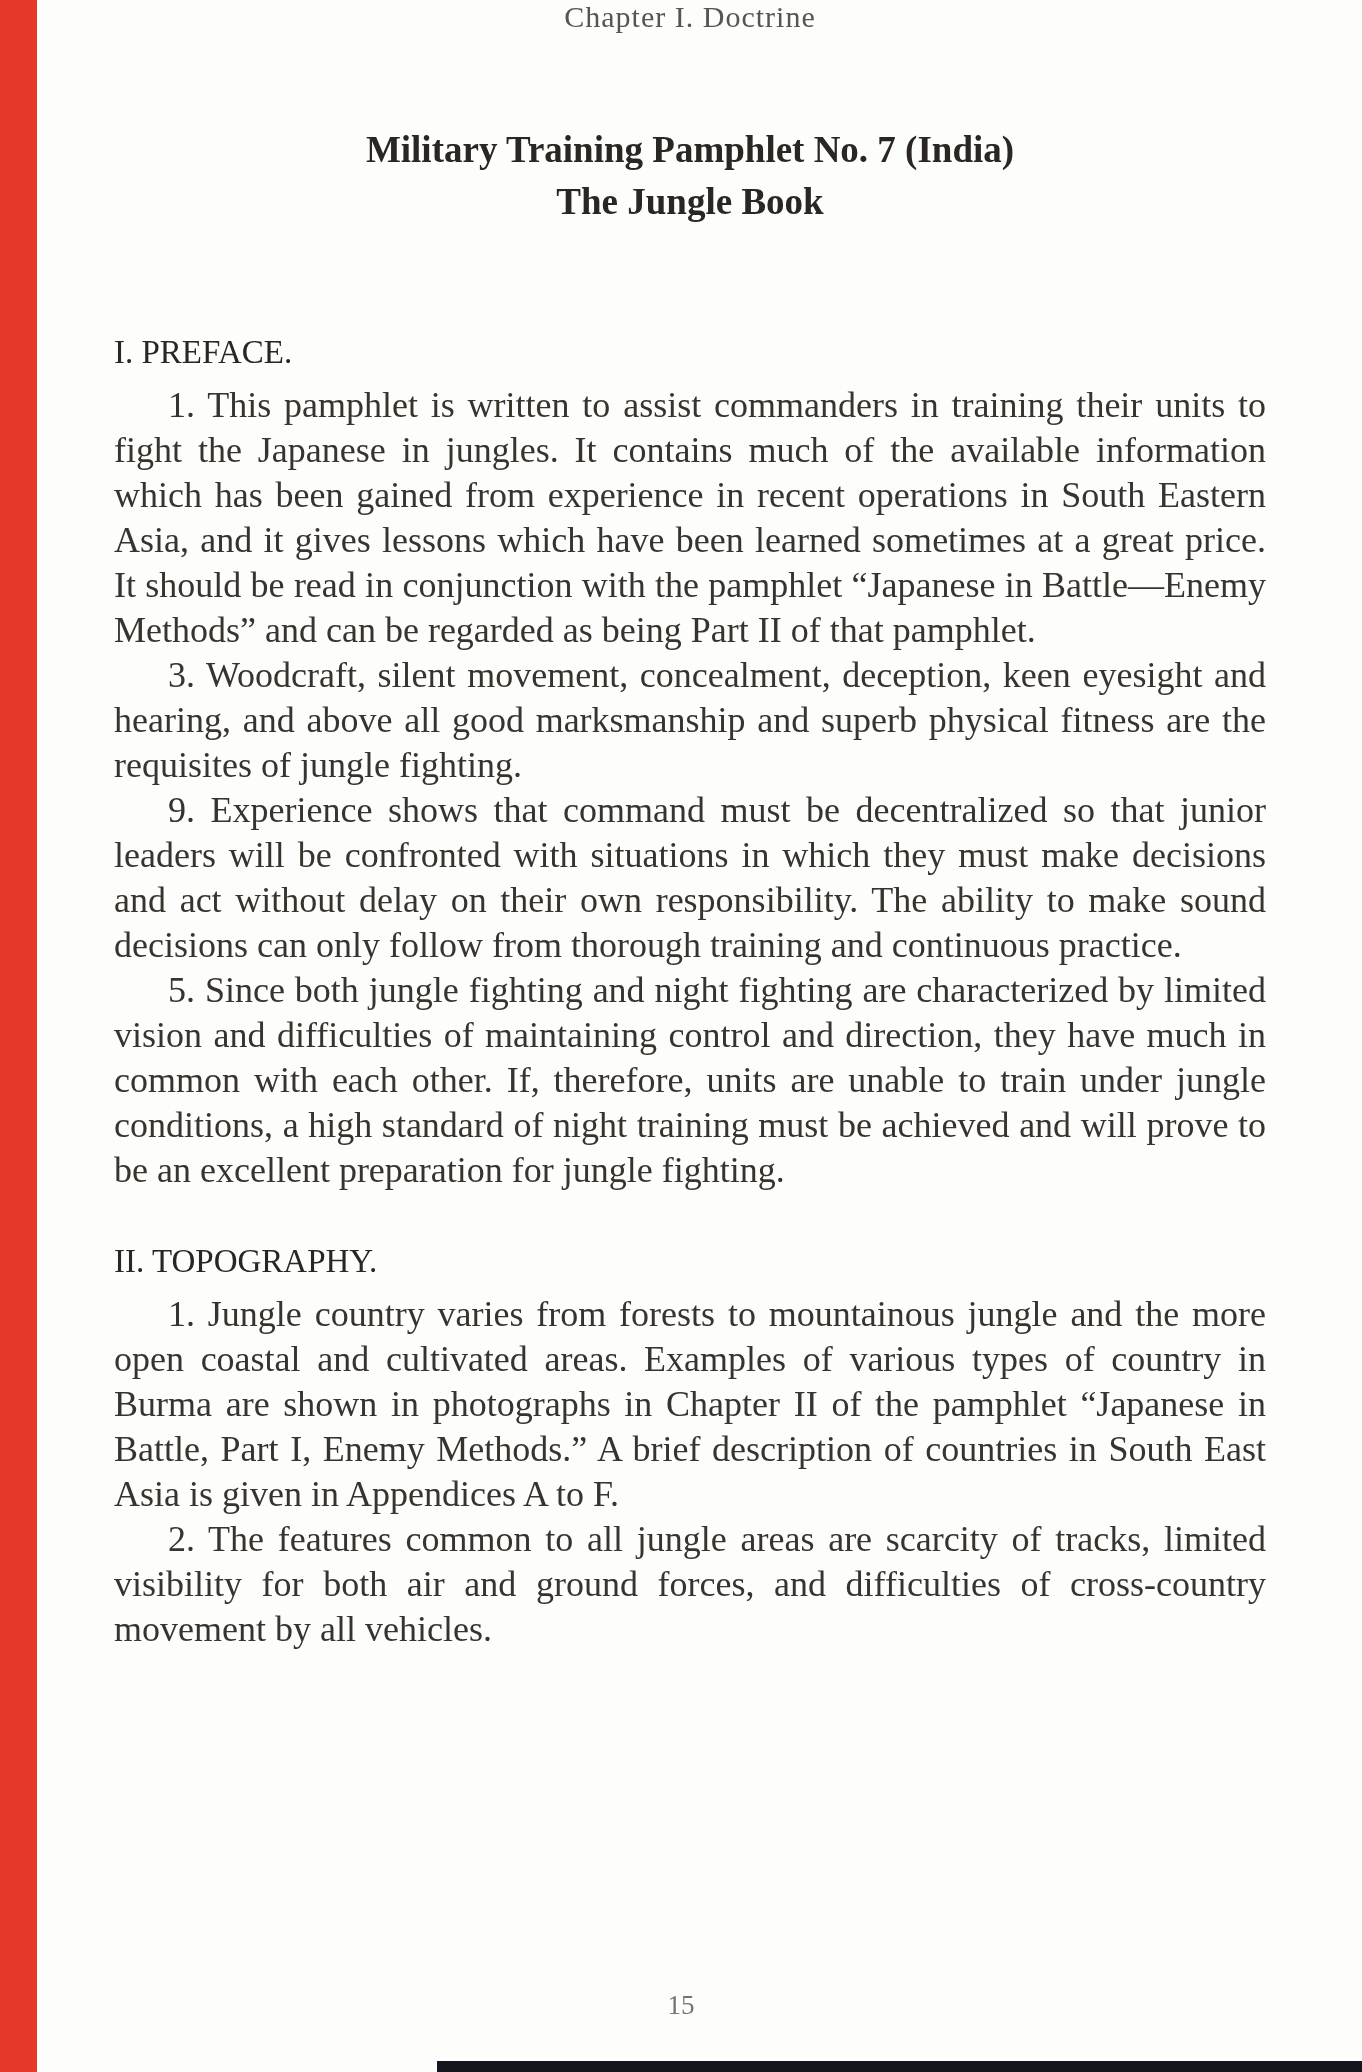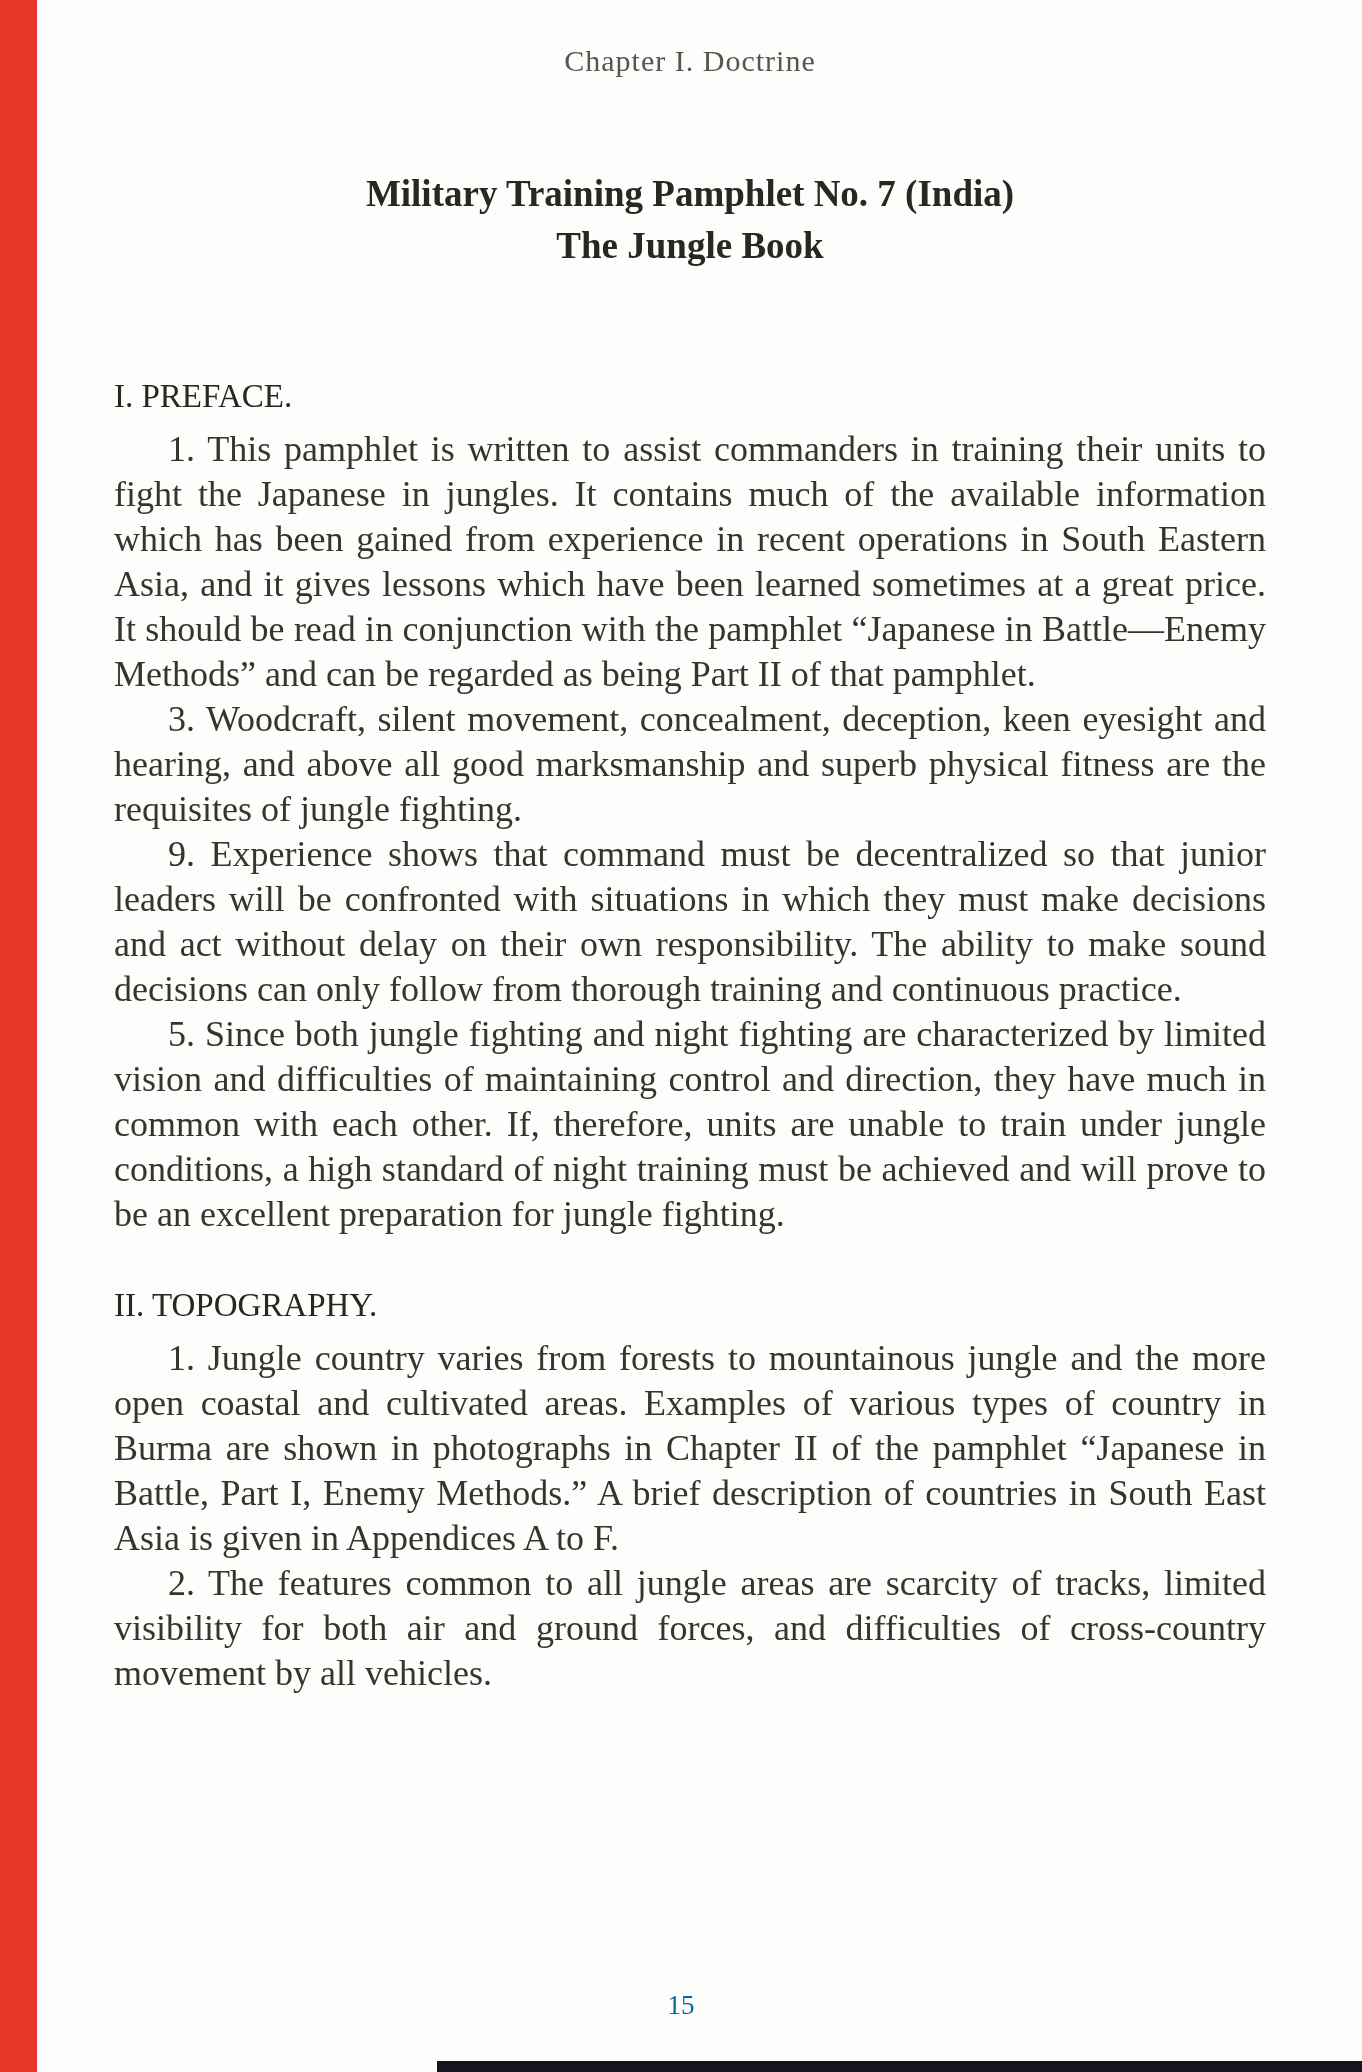--- a/index.html
+++ b/index.html
@@ -31,21 +31,20 @@
     width: 925px;
     height: 11px;
     background: #15151e;
   }
 
   .content {
     position: absolute;
     left: 114px;
     top: 0;
     width: 1152px;
-    padding-top: 44px;
   }
 
   .chapter-header {
     text-align: center;
     font-size: 30px;
     letter-spacing: 1px;
     color: #585550;
     margin-bottom: 90px;
   }
 
@@ -77,21 +76,21 @@
     color: #37332d;
   }
 
   .page-number {
     position: absolute;
     left: 0;
     top: 1990px;
     width: 1362px;
     text-align: center;
     font-size: 27px;
-    color: #0369a1;
+    color: #737373;
   }
 </style>
 </head>
 <body>
 
 <div class="page">
 
   <div class="red-stripe" style="background-color: rgb(230, 55, 43);"></div>
 
   <div class="content">

